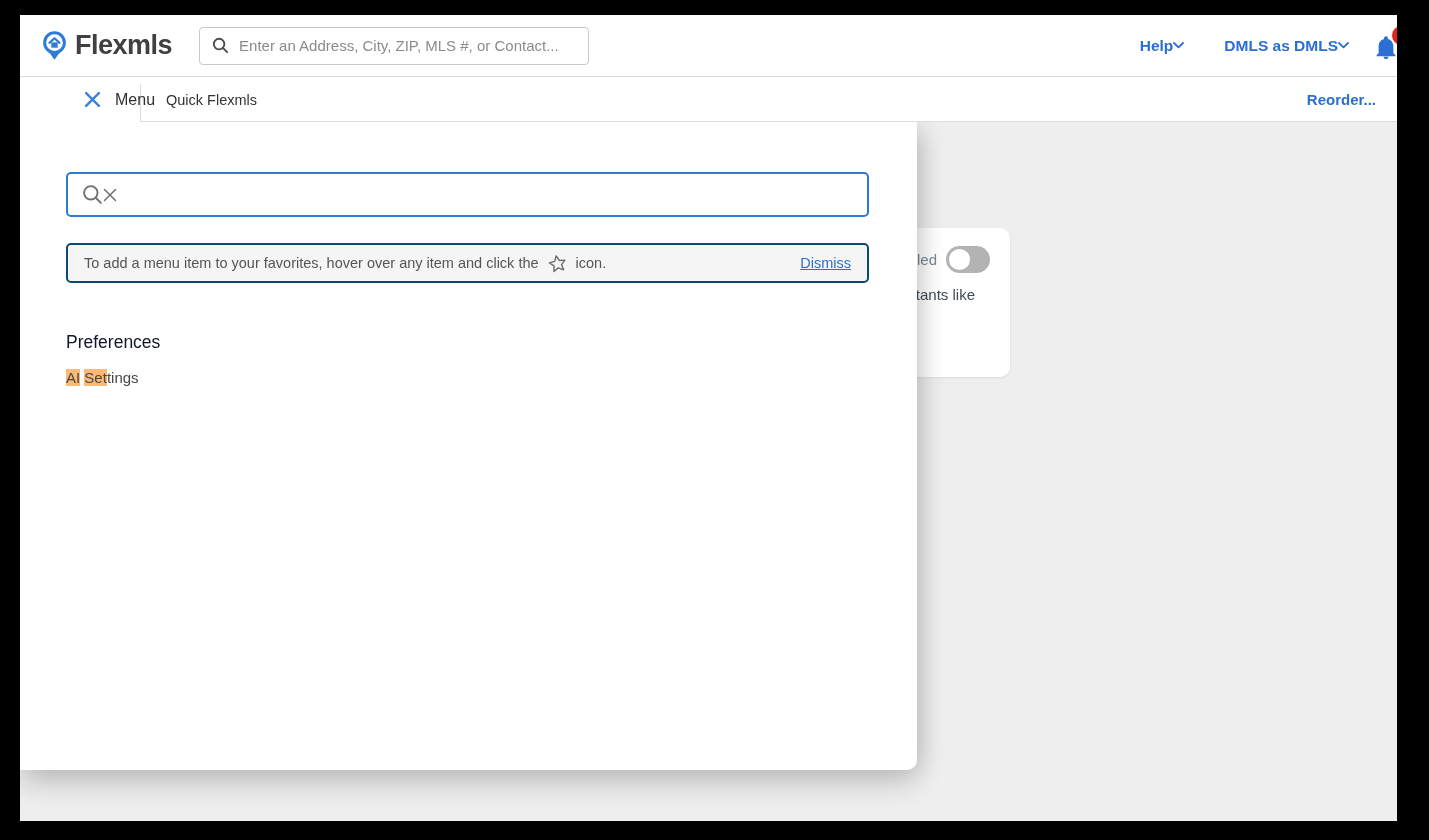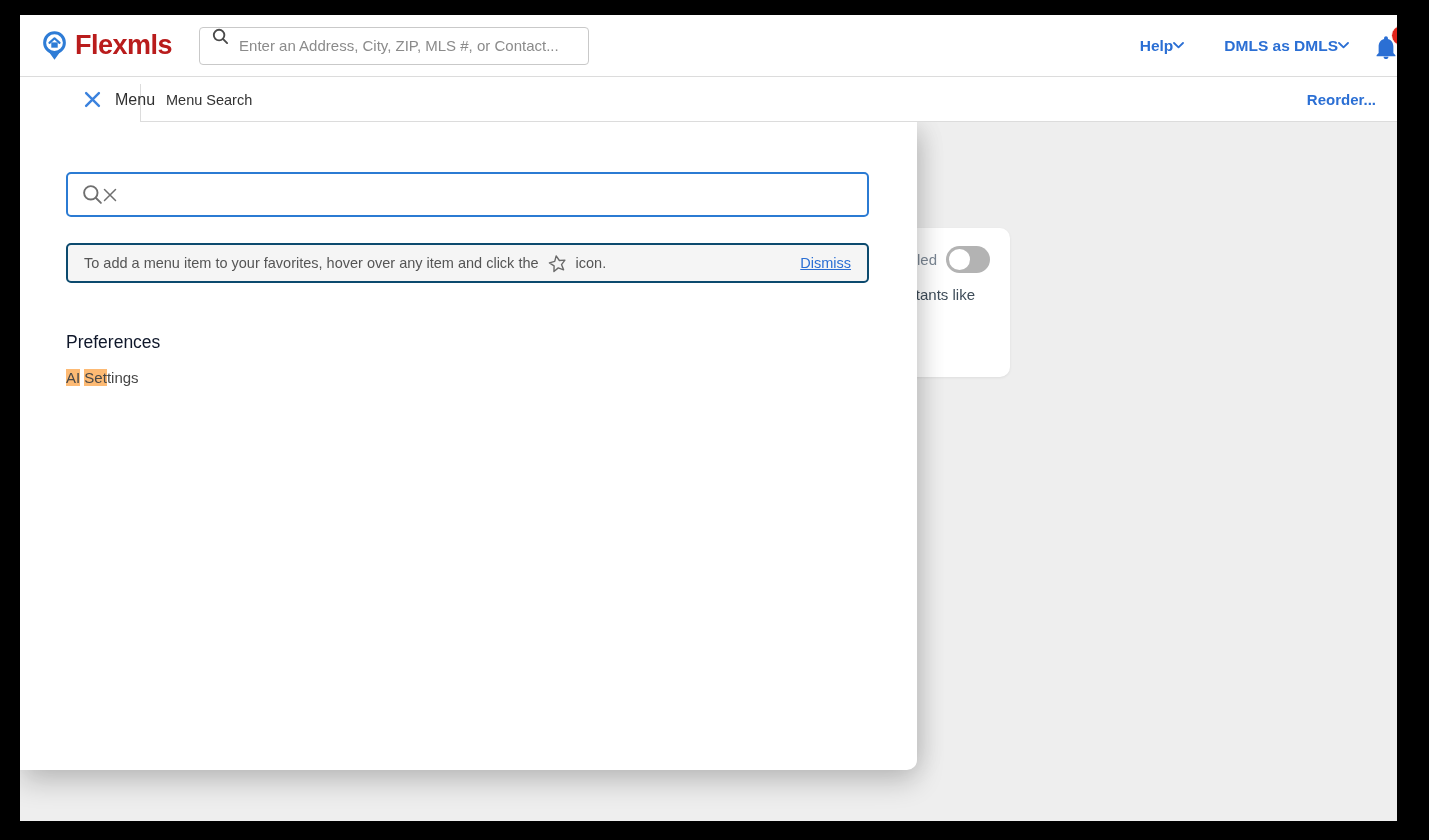--- a/index.html
+++ b/index.html
@@ -7,24 +7,24 @@
               font-family:"Liberation Sans", sans-serif; }
 
   .screen { position:absolute; left:20px; top:15px; width:1377px; height:806px;
             background:#eeeeee; overflow:hidden; }
 
   
   .topbar { position:relative; height:62px; background:#fff;
             border-bottom:1px solid #dcdcdc; display:flex; align-items:center; z-index:30; }
   .brand { display:flex; align-items:center; gap:5px; padding-left:19px; cursor:pointer; }
   .brand svg { color:#2e7cd6; }
-  .brand-name { font-size:27px; font-weight:700; color:#b91c1c; letter-spacing:-0.5px; }
+  .brand-name { font-size:27px; font-weight:700; color:#404040; letter-spacing:-0.5px; }
 
   .hdr-search { margin-left:27px; width:390px; height:38px; border:1px solid #c9c9c9;
-                border-radius:4px; display:flex; padding:0 12px; background:#fff; }
+                border-radius:4px; display:flex; align-items:center; padding:0 12px; background:#fff; }
   .hdr-search svg { flex:0 0 auto; color:#4a4a4a; }
   .hdr-search input { border:none; outline:none; flex:1; margin-left:10px; font-size:15px;
                       color:#333; font-family:inherit; background:transparent; }
   .hdr-search input::placeholder { color:#8b8b8b; }
 
   .hdr-right { margin-left:auto; display:flex; align-items:center; }
   .hdr-link { display:flex; align-items:center; color:#2b6fd4; font-size:15.5px;
               font-weight:600; cursor:pointer; }
   .hdr-link.account { font-weight:700; margin-left:40px; }
   .chev { color:#2b6fd4; }
@@ -141,21 +141,21 @@
     <div class="divider"></div>
     <div class="menu-btn">
       <span style="display:flex;">
         <svg width="17" height="17" viewBox="0 0 16 16" fill="none">
           <path d="M2 2 L14 14 M14 2 L2 14" stroke="currentColor" stroke-width="2.3" stroke-linecap="round"></path>
         </svg>
       </span>
       <span class="lbl">Menu</span>
     </div>
     <div class="tab">
-      <span>Menu Search</span>
+      <span>Quick Flexmls</span>
     </div>
     <div class="reorder">
       <span>Reorder...</span>
     </div>
   </div>
 
   <div class="bg-card">
     <div class="toggle-row">
       <span class="toggle-label">bled</span>
       <div class="toggle">

